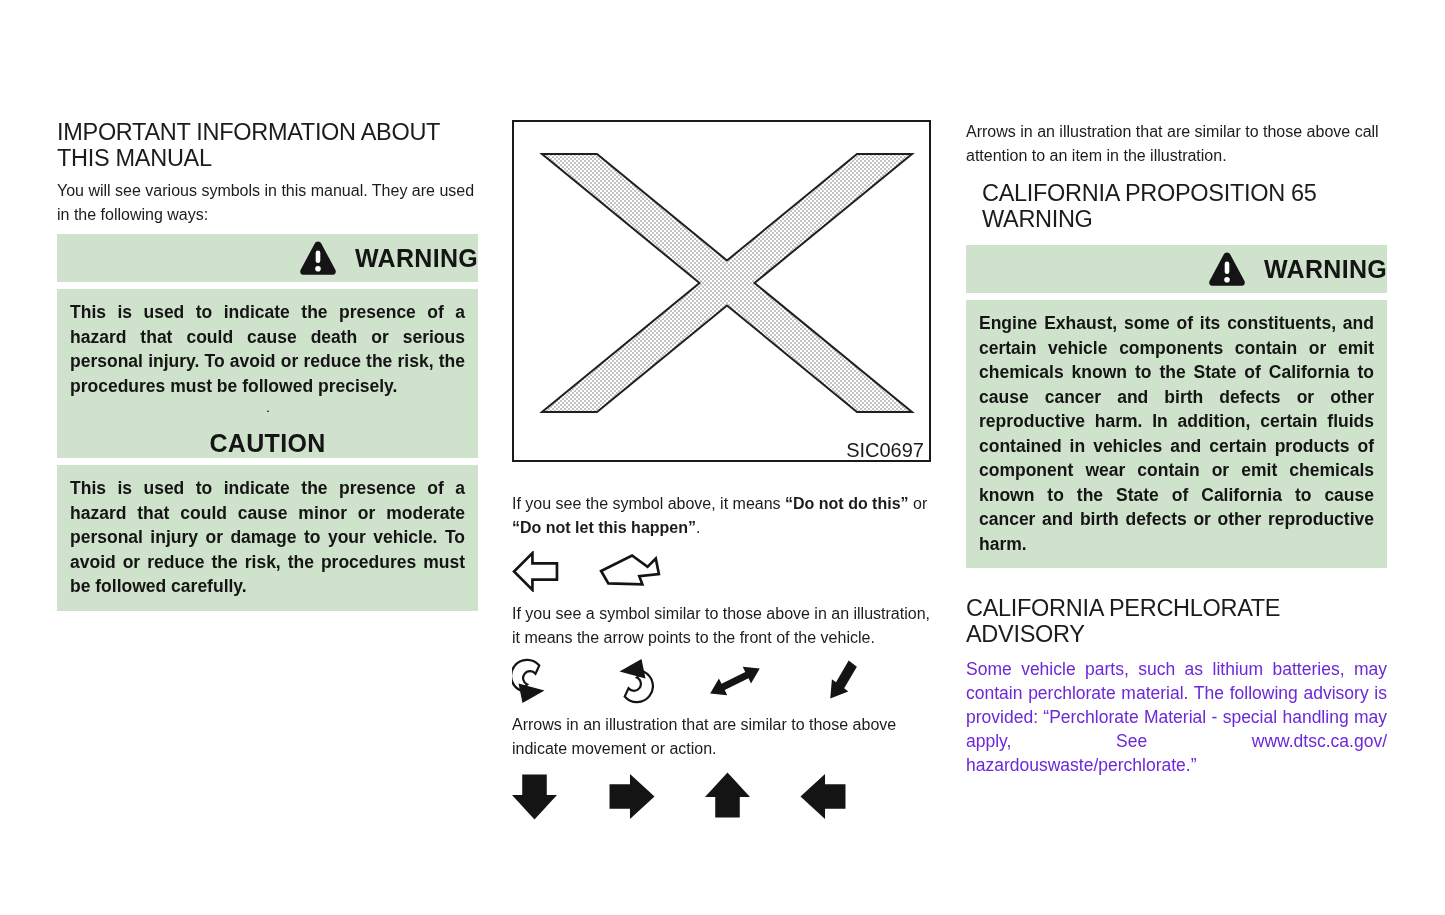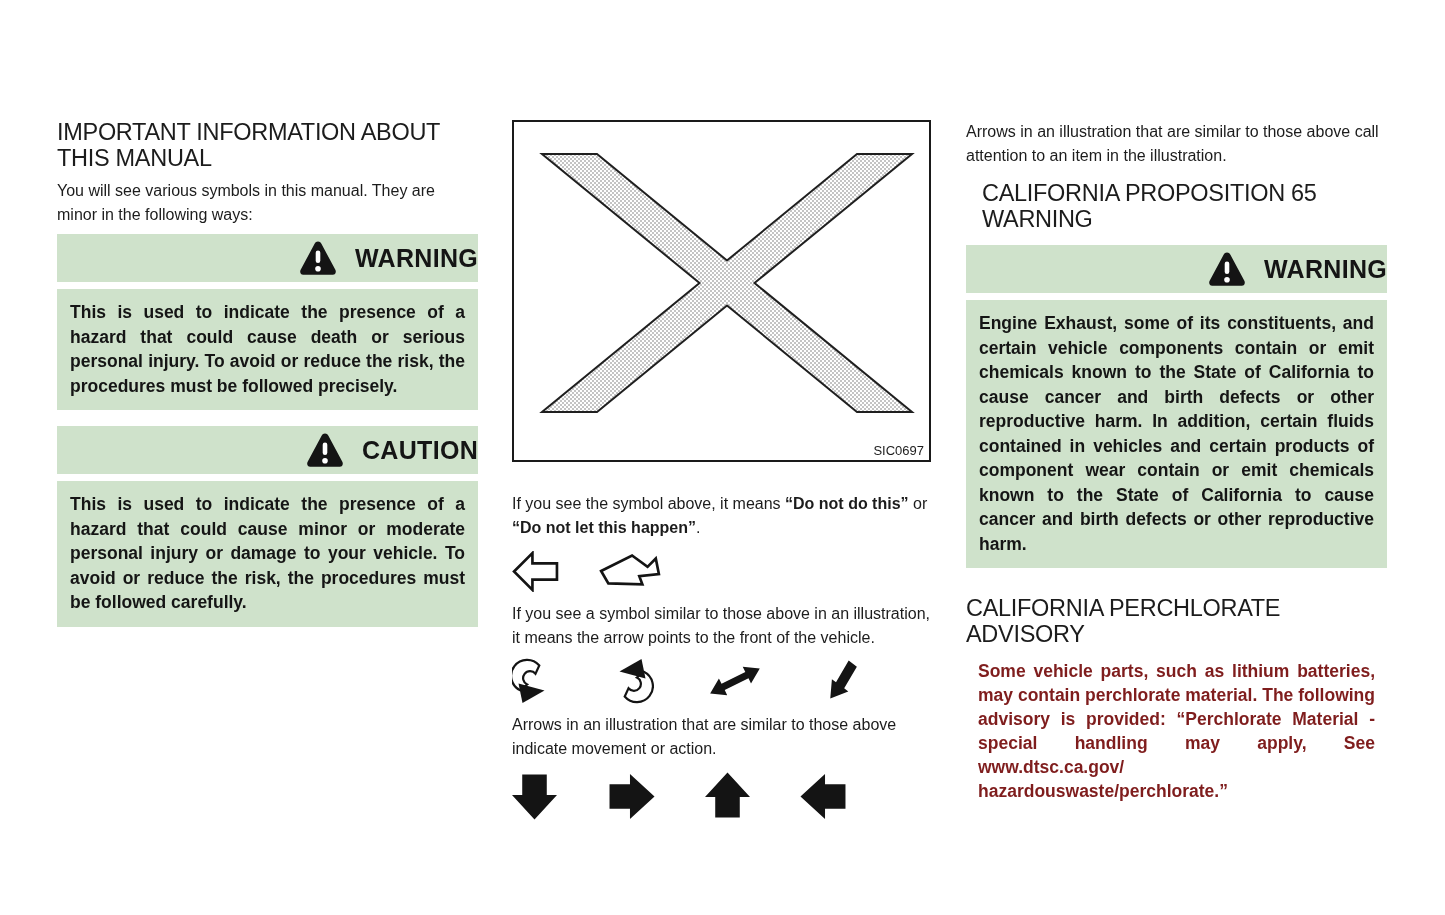--- a/index.html
+++ b/index.html
@@ -25,36 +25,36 @@
     background:#cfe2cb;height:48px;display:flex;align-items:center;
     justify-content:flex-end;gap:17px;
   }
   .band-label{font-size:25px;font-weight:700;letter-spacing:0.3px;color:#151515;}
   .green-body{
     background:#cfe2cb;padding:11px 13px 12px 13px;
     font-size:17.5px;font-weight:700;line-height:24.5px;
     text-align:justify;color:#151515;
   }
   .bold-para{
-    font-size:17.5px;font-weight:700;line-height:24px;
-    text-align:justify;margin:12px;color:#7f1d1d;
+    font-size:17.5px;font-weight:400;line-height:24px;
+    text-align:justify;margin:0;color:#6d28d9;
   }
 
   .figure-box{
     position:relative;border:2px solid #1a1a1a;height:338px;background:#fff;
   }
   .figure-code{
-    position:absolute;right:2px;bottom:0px;font-size:13px;
+    position:absolute;right:2px;bottom:0px;font-size:20px;
     background:#fff;padding:0 3px;line-height:19px;color:#1c1c1c;
   }
 
   .icon-row{display:flex;align-items:center;}
   .icon-row svg{display:block;}
   .mt8{margin-top:8px;}  .mt10{margin-top:10px;}  .mt12{margin-top:12px;}
-  .mt13{margin-top:30px;} .mt16{margin-top:16px;}
+  .mt13{margin-top:30px;} .mt16{flex-direction:column;}
   .mt20{margin-top:28px;} .mb7{margin-bottom:7px;} .mb8{margin-bottom:8px;}
   .mb10{margin-bottom:10px;} .mb13{margin-bottom:13px;margin-left:16px;} .mb14{margin-bottom:14px;}
 </style>
 </head>
 <body>
 
 <svg width="0" height="0" style="position:absolute">
   <defs>
     <pattern id="dots" width="4" height="4" patternUnits="userSpaceOnUse">
       <rect width="4" height="4" fill="#ffffff"></rect>
@@ -71,21 +71,21 @@
       <polygon points="6,26.5 32,33.5 10,46" fill="#141414"></polygon>
     </g>
   </defs>
 </svg>
 
 <div class="page">
 
   <div class="col col-left">
     <h1 class="section-title mb8">IMPORTANT INFORMATION ABOUT THIS MANUAL</h1>
 
-    <p class="para mb8">You will see various symbols in this manual. They are minor in the following ways:</p>
+    <p class="para mb8">You will see various symbols in this manual. They are used in the following ways:</p>
 
     <div class="green-band mb7">
       <svg width="40" height="38" viewBox="0 0 40 38">
         <use href="#warn-tri"></use>
       </svg>
       <span class="band-label">WARNING</span>
     </div>
     <div class="green-body">This is used to indicate the presence of a hazard that could cause death or serious personal injury. To avoid or reduce the risk, the procedures must be followed precisely.</div>
 
     <div class="green-band mb7 mt16">

